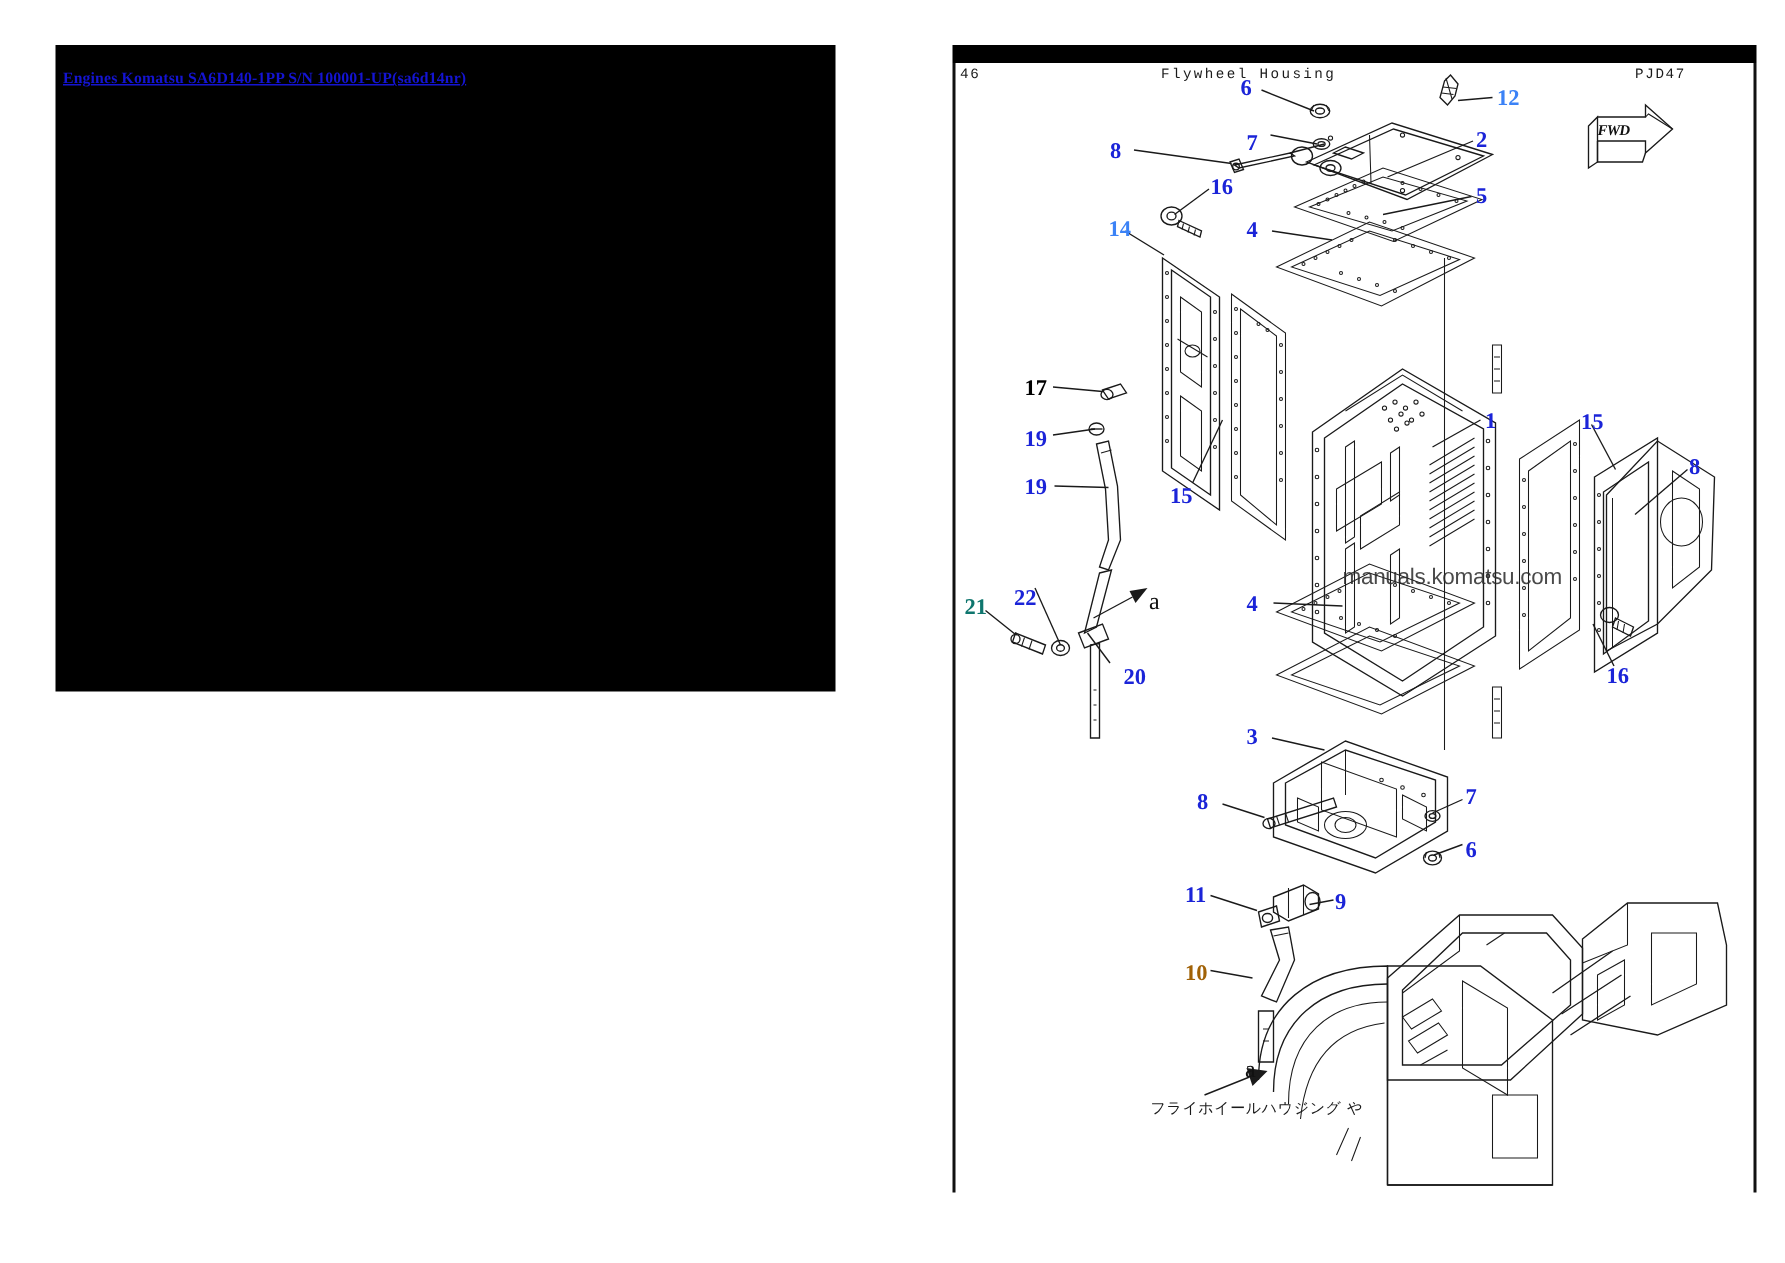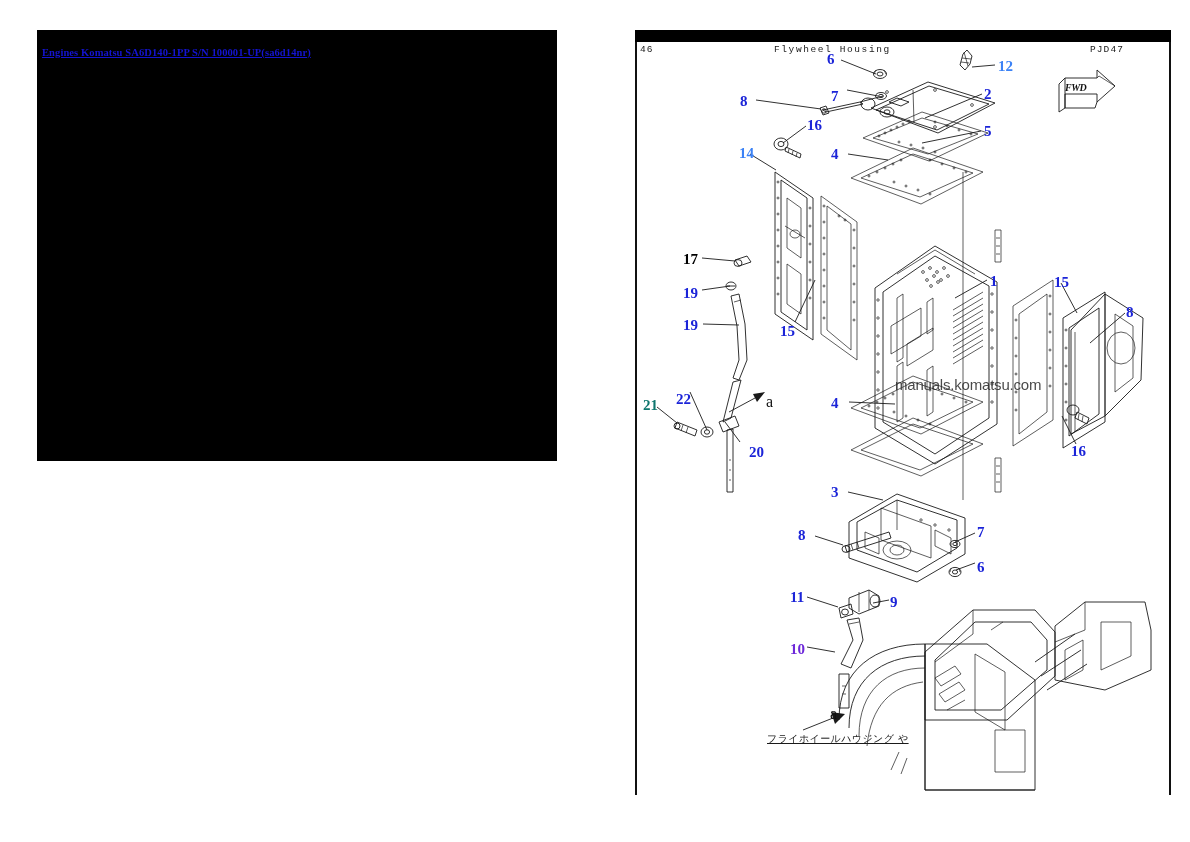--- a/index.html
+++ b/index.html
@@ -125,21 +125,20 @@
   
   #jp-caption {
     position: absolute;
     left: 132px;
     top: 702px;
     font-family: "DejaVu Sans", sans-serif;
     font-size: 10px;
     color: #1a1a1a;
     letter-spacing: 0.4px;
     white-space: nowrap;
-    text-decoration: underline;
   }
 
   
   #fwd-badge {
     position: absolute;
     left: 422px;
     top: 38px;
     width: 62px;
     height: 48px;
   }
@@ -595,21 +594,21 @@
         <div class="callout" style="left: 436px; top: 414px; color: rgb(27, 36, 216);">16</div>
         <div class="callout" style="left: 41px; top: 362px; color: rgb(27, 36, 216);">22</div>
         <div class="callout" style="left: 8px; top: 368px; color: #0f766e;">21</div>
         <div class="callout" style="left: 114px; top: 415px; color: rgb(27, 36, 216);">20</div>
         <div class="callout" style="left: 196px; top: 455px; color: rgb(27, 36, 216);">3</div>
         <div class="callout" style="left: 163px; top: 498px; color: rgb(27, 36, 216);">8</div>
         <div class="callout" style="left: 342px; top: 495px; color: rgb(27, 36, 216);">7</div>
         <div class="callout" style="left: 342px; top: 530px; color: rgb(27, 36, 216);">6</div>
         <div class="callout" style="left: 155px; top: 560px; color: rgb(27, 36, 216);">11</div>
         <div class="callout" style="left: 255px; top: 565px; color: rgb(27, 36, 216);">9</div>
-        <div class="callout" style="left: 155px; top: 612px; color: #6d28d9;">10</div>
+        <div class="callout" style="left: 155px; top: 612px; color: #a16207;">10</div>
       </div>
 
     <div id="marker-layer">
         <div class="marker-letter" style="left: 131px; top: 364px;">a</div>
         <div class="marker-letter" style="left: 195px; top: 676px;">a</div>
       </div>
 
     <div id="fwd-badge">
       <svg width="62" height="48" viewBox="0 0 62 48">
         <path class="ln" d="M2 16 L8 10 L8 40 L2 44 Z"></path>

